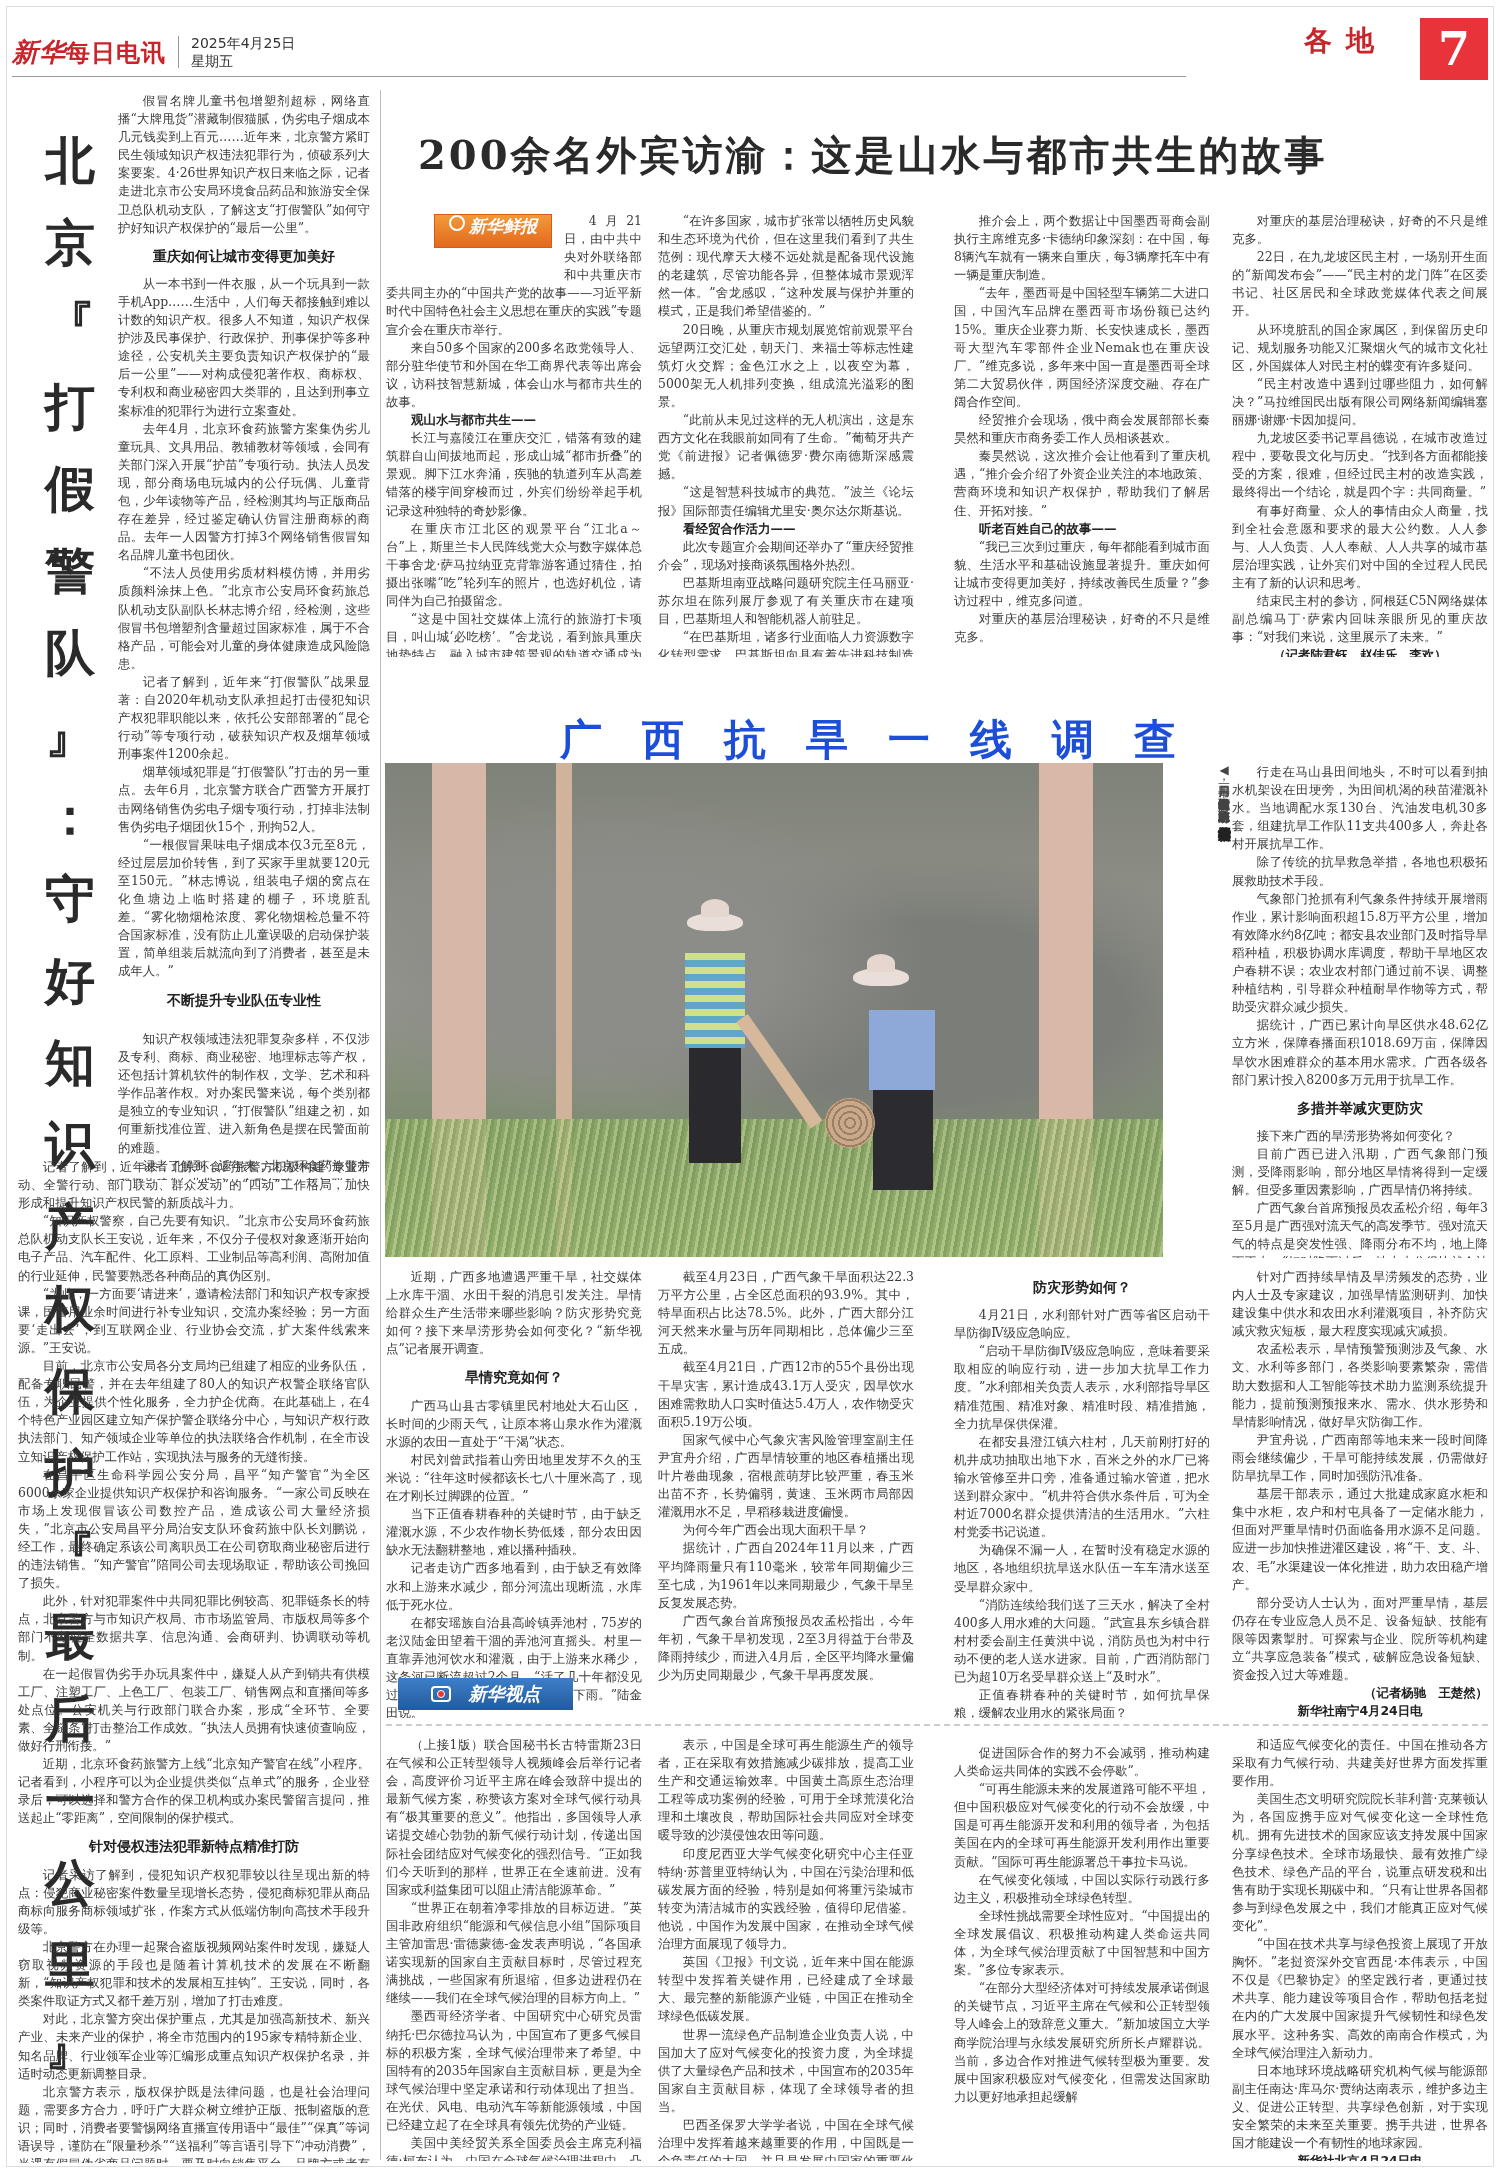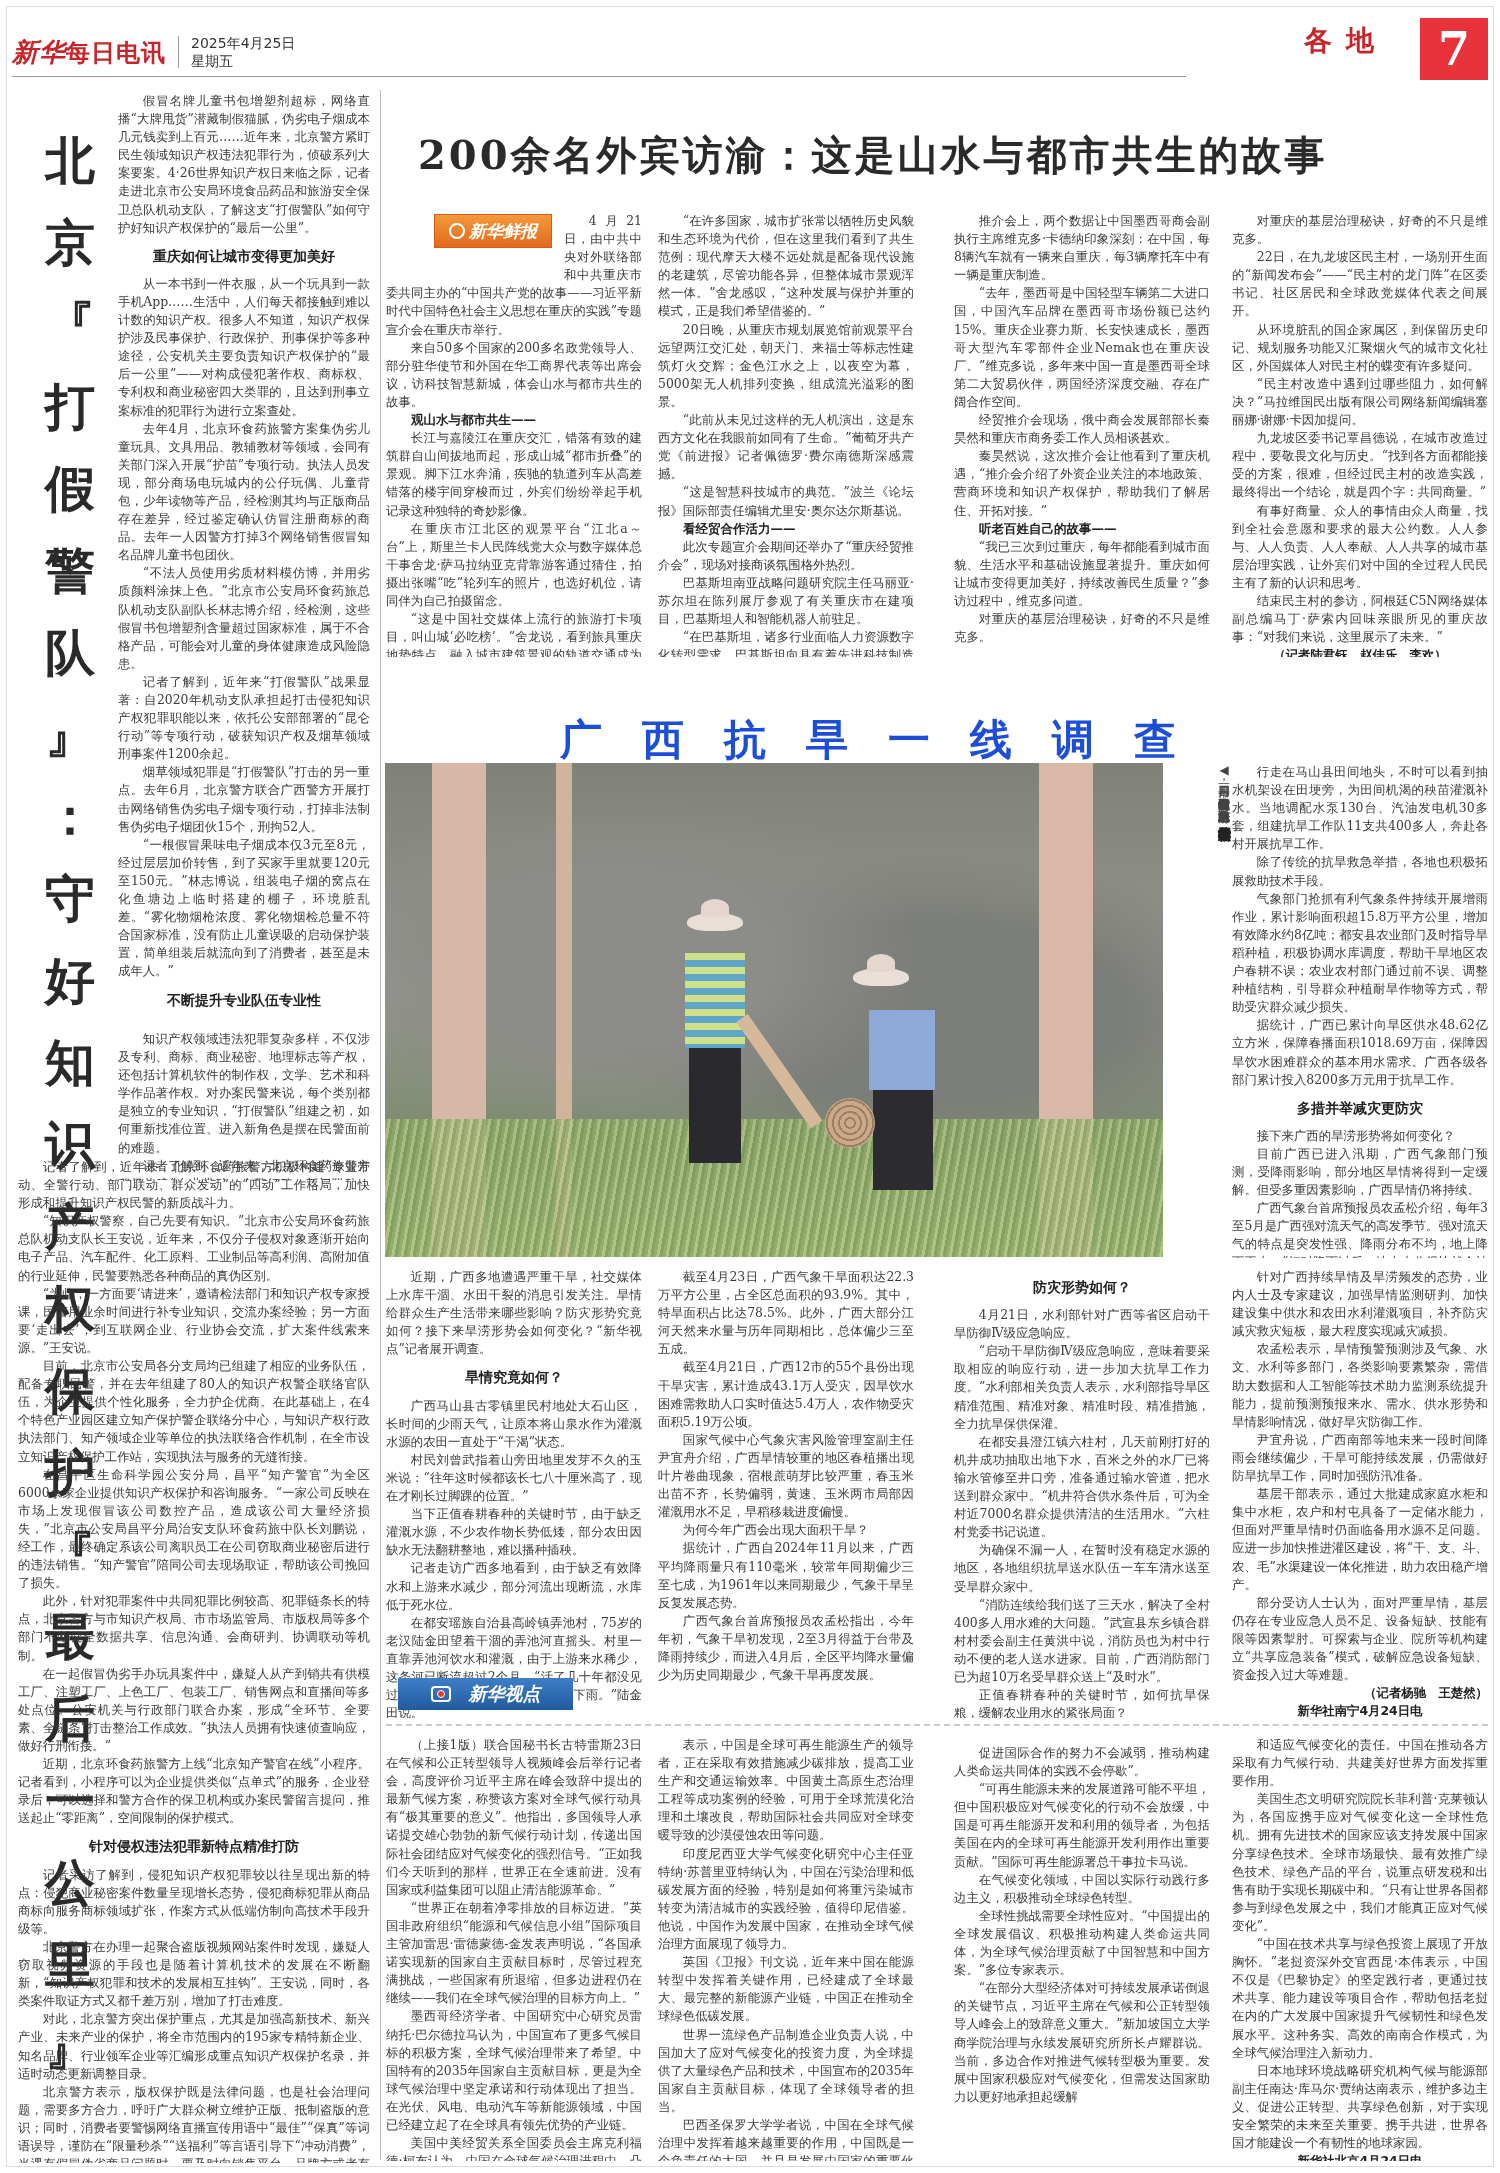--- a/index.html
+++ b/index.html
@@ -27,21 +27,21 @@
 
   
   .v-headline { position: absolute; left: 40px; top: 120px; width: 60px; font-family: "DejaVu Serif", serif; font-weight: bold; font-size: 50px; line-height: 62px; color: #2a2a2a; text-align: center; }
   .v-headline span { display: block; }
 
   .divider-v { position: absolute; width: 1px; background: #bbb; }
   .divider-h-dash { position: absolute; height: 0; border-top: 2px dashed #ccc; }
 
   
   .cq-title { position: absolute; left: 418px; top: 128px; font-family: "DejaVu Serif", serif; font-weight: bold; font-size: 40px; color: #2a2a2a; letter-spacing: 3px; white-space: nowrap; }
-  .badge-xh { position: absolute; left: 434px; top: 214px; width: 118px; height: 34px; background: linear-gradient(#f39a3a, #e2691e); border: 1px solid #d65b16; color: #fff; font-family: "DejaVu Sans", sans-serif; font-weight: bold; font-style: italic; font-size: 17px; display: flex; align-items: center; justify-content: center; gap: 4px; }
+  .badge-xh { position: absolute; left: 434px; top: 214px; width: 118px; height: 34px; background: linear-gradient(#f39a3a, #e2691e); border: 1px solid #d65b16; color: #fff; font-family: "DejaVu Sans", sans-serif; font-weight: bold; font-style: italic; font-size: 17px; display: flex; justify-content: center; gap: 4px; }
   .badge-xh .mag { width: 16px; height: 16px; border: 2px solid #fff; border-radius: 50%; position: relative; }
 
   
   .gx-title { position: absolute; left: 560px; top: 712px; font-family: "DejaVu Serif", serif; font-weight: bold; font-size: 42px; color: #1d4ed8; letter-spacing: 40px; white-space: nowrap; }
 
   
   .photo { position: absolute; left: 385px; top: 763px; width: 778px; height: 494px; overflow: hidden;
     background:
       linear-gradient(90deg, transparent 0 6%, #d7b7a8 6% 13%, transparent 13% 22%, #cfb39a 22% 24%, transparent 24% 84%, #d9b8a8 84% 91%, transparent 91%),
       radial-gradient(ellipse at 30% 40%, #8c8c88 0 20%, transparent 40%),

